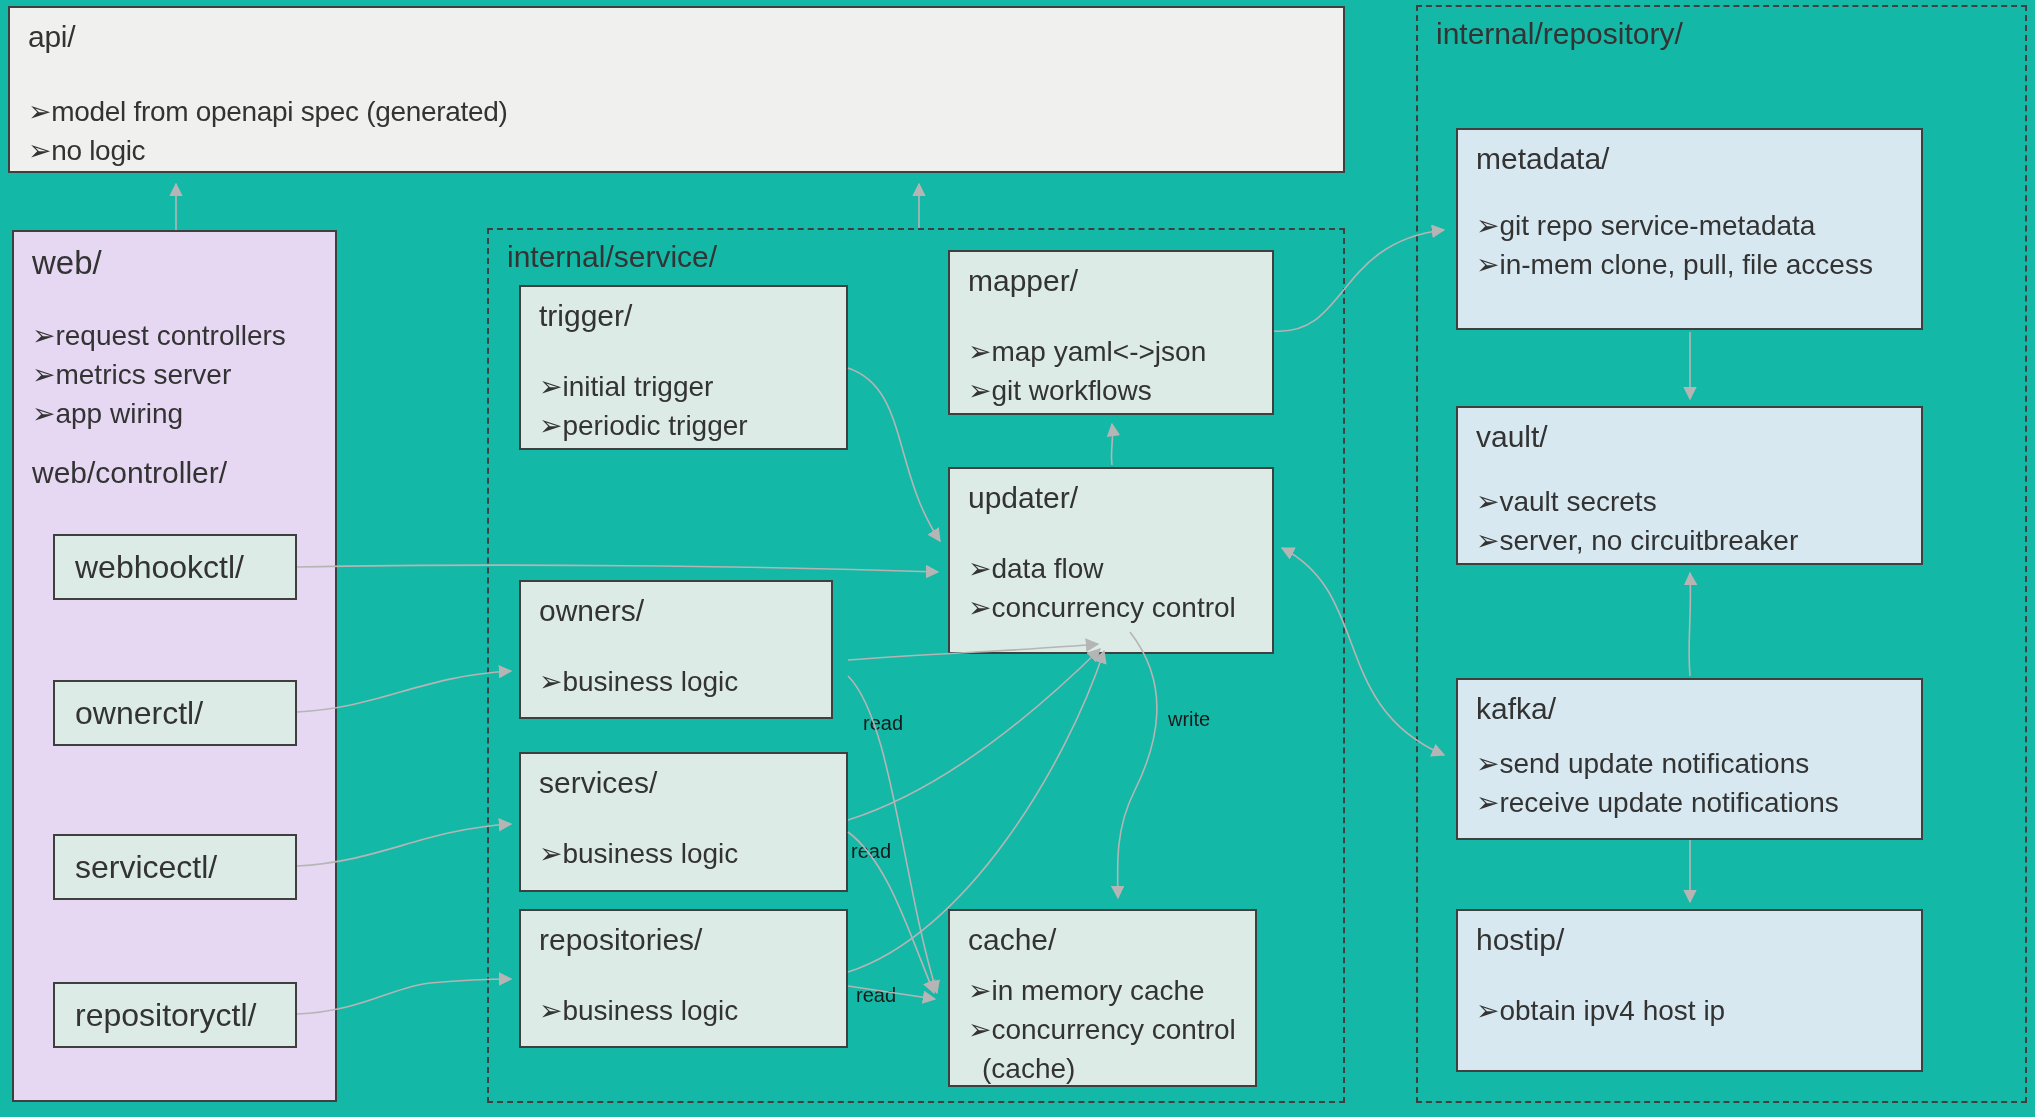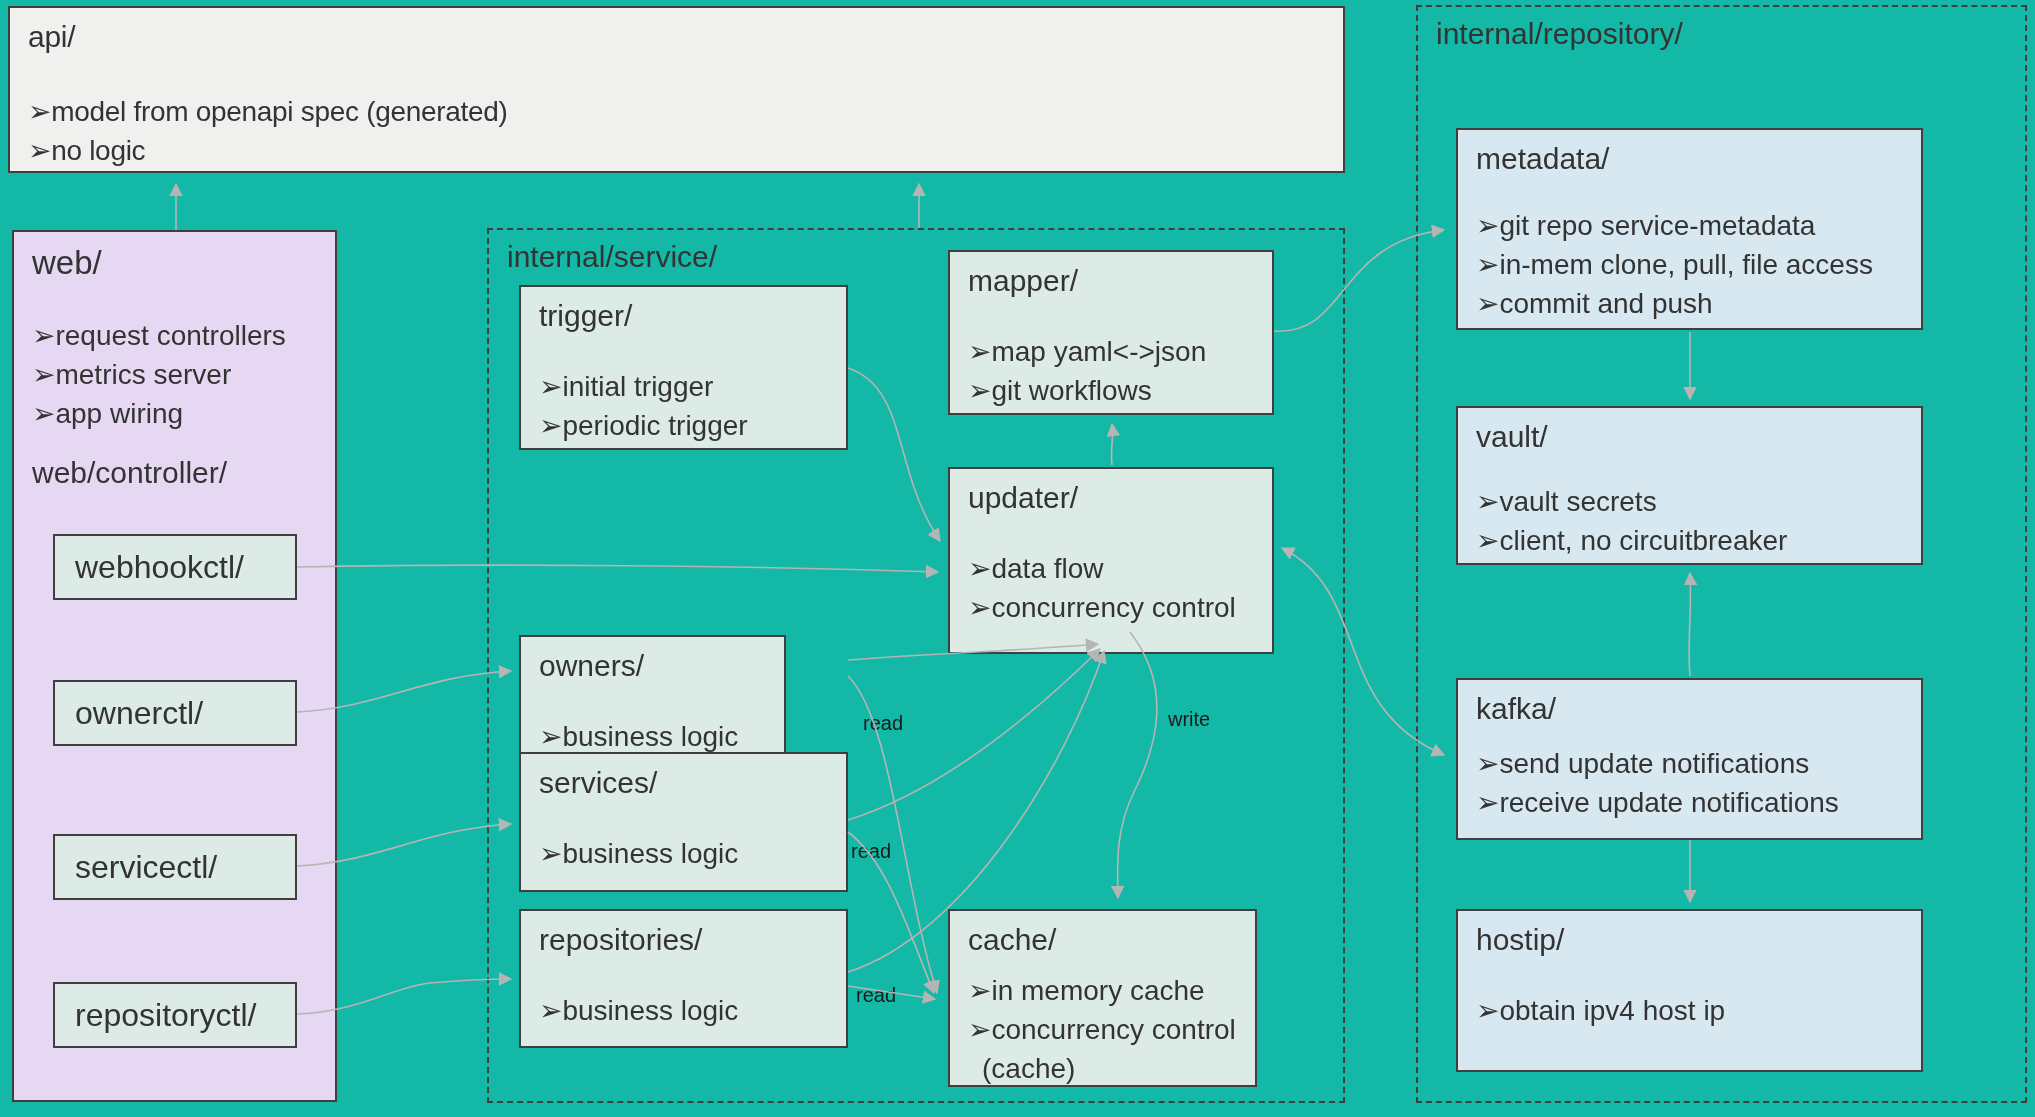--- a/index.html
+++ b/index.html
@@ -79,21 +79,21 @@
   </div>
 
   <div class="box mint" style="left:948px;top:467px;width:326px;height:187px">
     <div class="box-title">updater/</div>
     <div class="bullets">
       <div class="bullet">➢data flow</div>
       <div class="bullet">➢concurrency control</div>
     </div>
   </div>
 
-  <div class="box mint" style="left:519px;top:635px;width:267px;height:139px">
+  <div class="box mint" style="left:519px;top:580px;width:314px;height:139px">
     <div class="box-title">owners/</div>
     <div class="bullets">
       <div class="bullet">➢business logic</div>
     </div>
   </div>
 
   <div class="box mint" style="left:519px;top:752px;width:329px;height:140px">
     <div class="box-title">services/</div>
     <div class="bullets">
       <div class="bullet">➢business logic</div>
@@ -118,29 +118,28 @@
 
   <div class="container" style="left:1416px;top:5px;width:611px;height:1098px">
     <div class="container-title">internal/repository/</div>
   </div>
 
   <div class="box blue" style="left:1456px;top:128px;width:467px;height:202px">
     <div class="box-title">metadata/</div>
     <div class="bullets" style="margin-top:30px">
       <div class="bullet">➢git repo service-metadata</div>
       <div class="bullet">➢in-mem clone, pull, file access</div>
-      <div class="bullet">➢commit and push</div>
     </div>
   </div>
 
   <div class="box blue" style="left:1456px;top:406px;width:467px;height:159px">
     <div class="box-title">vault/</div>
     <div class="bullets" style="margin-top:28px">
       <div class="bullet">➢vault secrets</div>
-      <div class="bullet">➢client, no circuitbreaker</div>
+      <div class="bullet">➢server, no circuitbreaker</div>
     </div>
   </div>
 
   <div class="box blue" style="left:1456px;top:678px;width:467px;height:162px">
     <div class="box-title">kafka/</div>
     <div class="bullets" style="margin-top:18px">
       <div class="bullet">➢send update notifications</div>
       <div class="bullet">➢receive update notifications</div>
     </div>
   </div>

